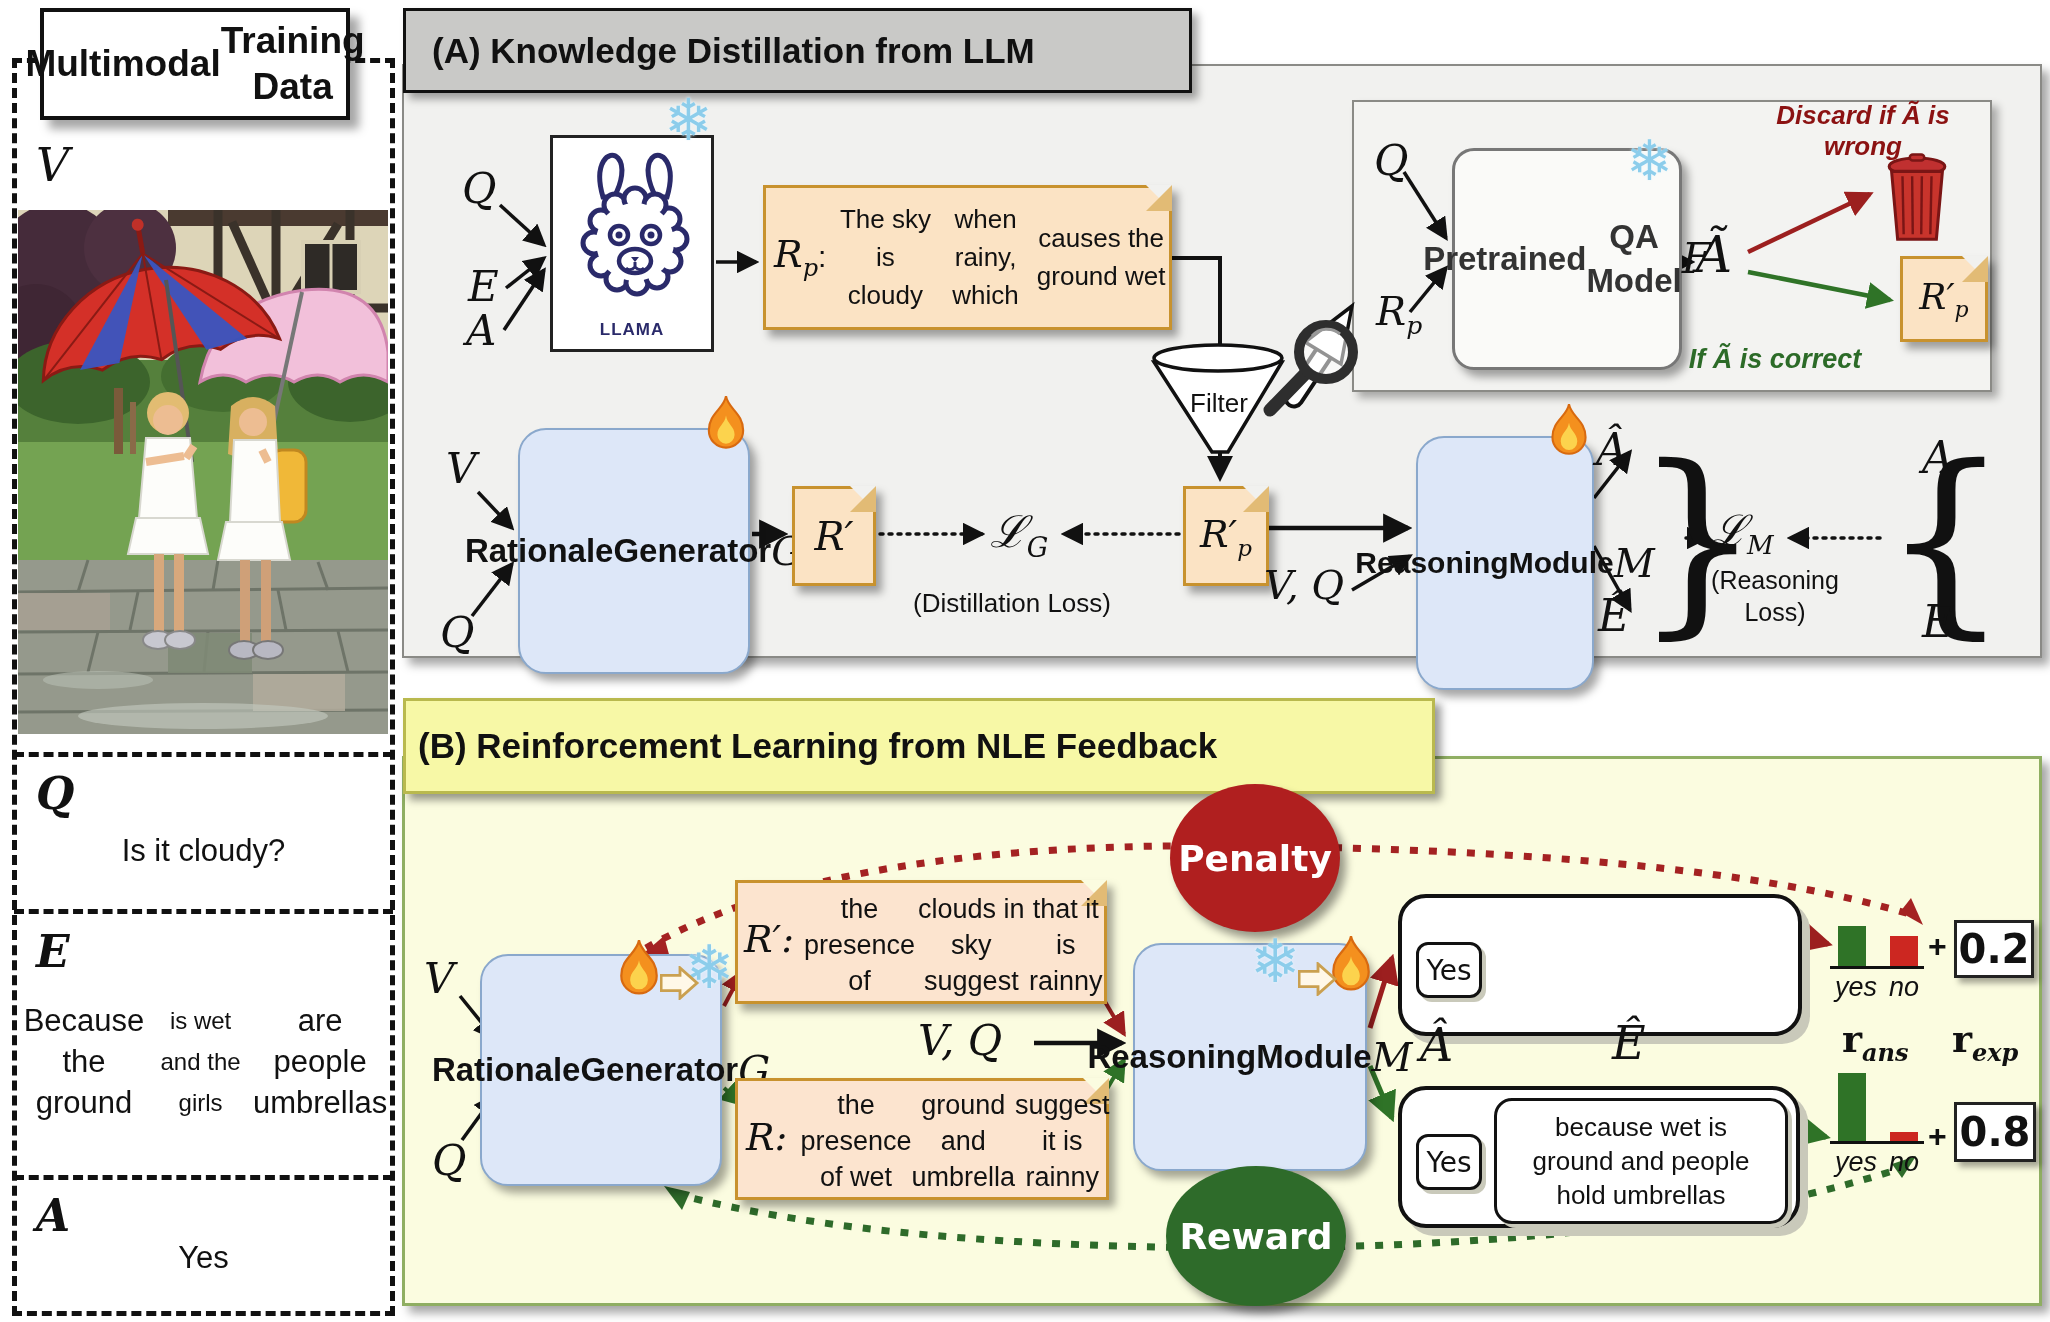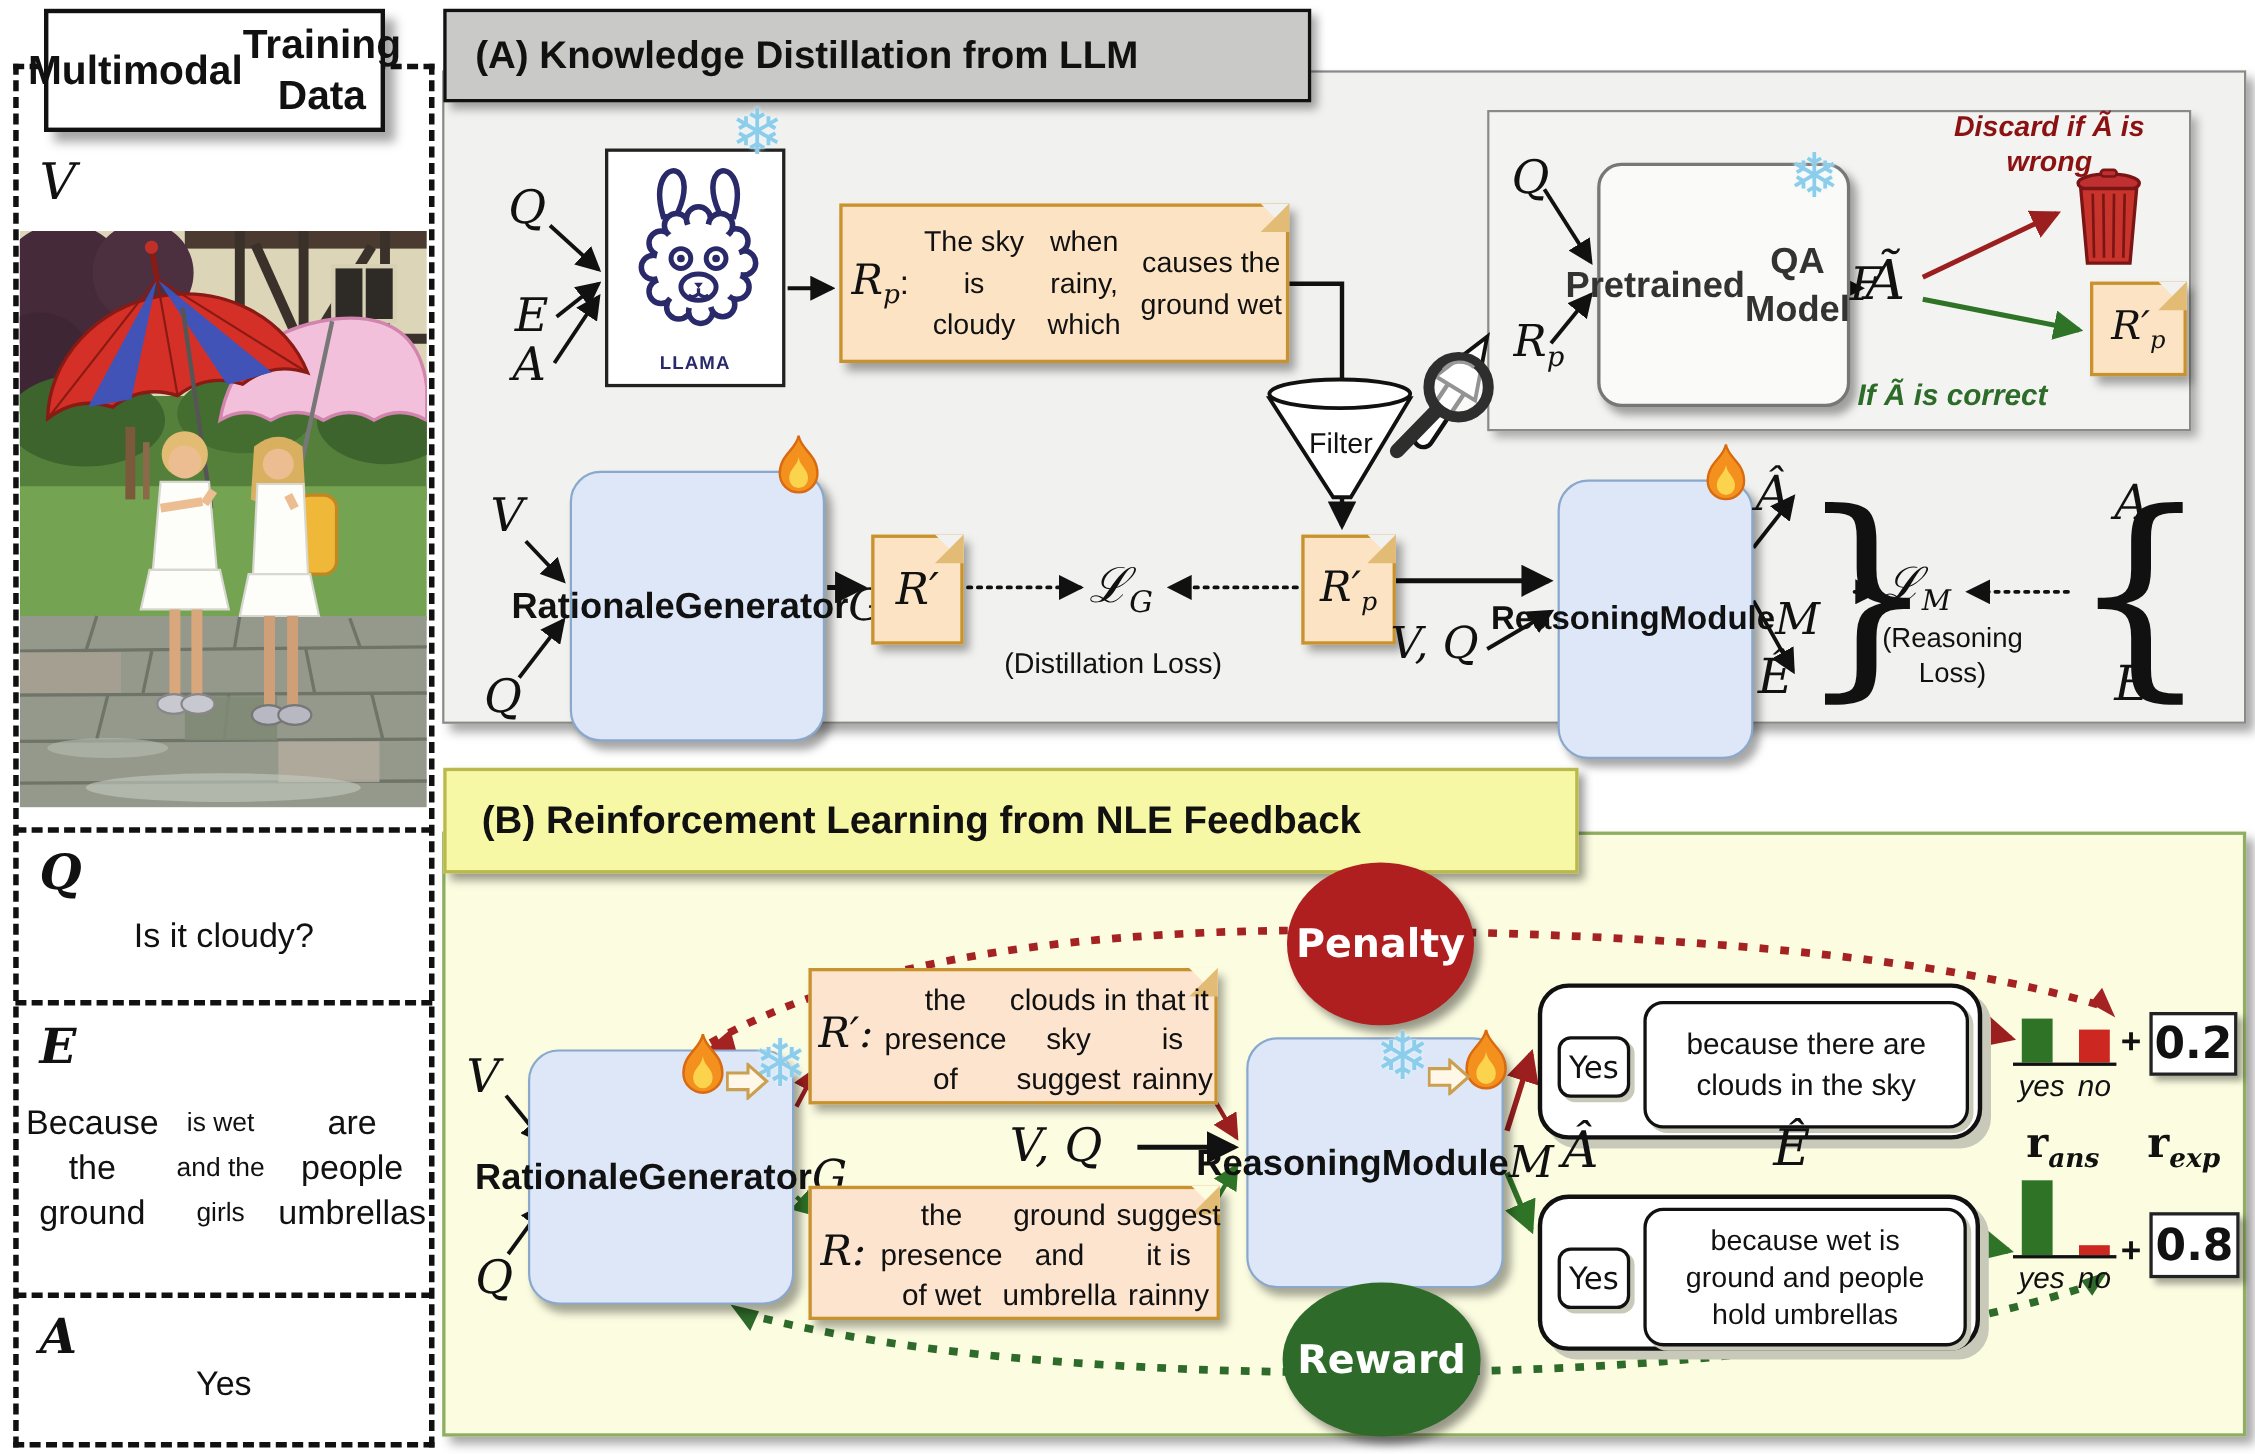--- a/index.html
+++ b/index.html
@@ -8,21 +8,21 @@
   .abs{position:absolute}
   .lbl{font-family:"DejaVu Serif",serif;font-style:italic}
   .b{font-family:"Liberation Sans",sans-serif;font-weight:bold}
   .c{font-family:Liberation Sans, sans-serif}
   .center{display:flex;align-items:center;justify-content:center;text-align:center}
   .col{display:flex;flex-direction:row;align-items:center;justify-content:center;text-align:center}
   
   .panelA-bg{background:#f1f1ef;border:2.5px solid #8a8a86;box-shadow:7px 7px 9px rgba(0,0,0,.35)}
   .panelB-bg{background:#fbfce0;border:3px solid #8fae62;box-shadow:7px 7px 9px rgba(0,0,0,.35)}
   .hdrA{background:#c9c9c7;border:3px solid #111;box-shadow:6px 6px 8px rgba(0,0,0,.35);display:flex;align-items:center;padding-left:26px;font-size:35px}
-  .hdrB{background:#f7f8a6;border:3px solid #b9b94e;box-shadow:6px 6px 8px rgba(0,0,0,.4);display:flex;align-items:center;padding-left:32px;font-size:35px}
+  .hdrB{background:#f7f8a6;border:3px solid #b9b94e;box-shadow:6px 6px 8px rgba(0,0,0,.4);display:flex;align-items:center;padding-left:12px;font-size:35px}
   .subbox{background:#f3f3f1;border:2.5px solid #8a8a86;box-shadow:6px 6px 8px rgba(0,0,0,.3)}
   
   .nt{background:#fbe3c4;border:3px solid #c8922e;box-shadow:6px 7px 8px rgba(0,0,0,.35)}
   .fold-cut{position:absolute;top:-3px;right:-3px;width:0;height:0;border-style:solid;border-width:0 26px 26px 0}
   .cutA{border-color:#f1f1ef #f1f1ef transparent transparent}
   .cutB{border-color:#fbfce0 #fbfce0 transparent transparent}
   .fold-flap{position:absolute;top:-3px;right:-3px;width:0;height:0;border-style:solid;border-width:0 0 26px 26px;border-color:transparent transparent #e2bb75 transparent}
   
   .blue{background:#dde7f8;border:2.5px solid #8aa8cc;border-radius:28px;box-shadow:6px 7px 8px rgba(0,0,0,.35)}
   .blue .t{font-size:33px;font-weight:bold;font-family:"Liberation Sans",sans-serif;line-height:44px}
@@ -452,24 +452,20 @@
     <span>Penalty</span>
   </div>
 <div class="abs ell" style="left:1166px;top:1166px;width:180px;height:140px;background:#2e6b2a;z-index:3">
     <span>Reward</span>
   </div>
 
 <div class="abs res" style="left:1398px;top:894px;width:404px;height:142px;z-index:3">
   <div class="yesbox" style="left:14px;top:44px;width:66px;height:56px">
       <span>Yes</span>
     </div>
-  <div class="explbox" style="left:92px;top:12px;width:296px;height:116px">
-    <div class="c" style="font-size:27px;line-height:37px">because there are</div>
-    <div class="c" style="font-size:27px;line-height:37px">clouds in the sky</div>
-  </div>
 </div>
 <div class="abs lbl" style="left:1420px;top:1018px;font-size:46px;z-index:3">Â</div>
 <div class="abs lbl" style="left:1612px;top:1016px;font-size:46px;z-index:3">Ê</div>
 
 <div class="abs res" style="left:1398px;top:1086px;width:402px;height:142px;z-index:3">
   <div class="yesbox" style="left:14px;top:44px;width:66px;height:56px">
       <span>Yes</span>
     </div>
   <div class="explbox" style="left:92px;top:8px;width:294px;height:126px">
     <div class="c" style="font-size:26px;line-height:34px">because wet is</div>

